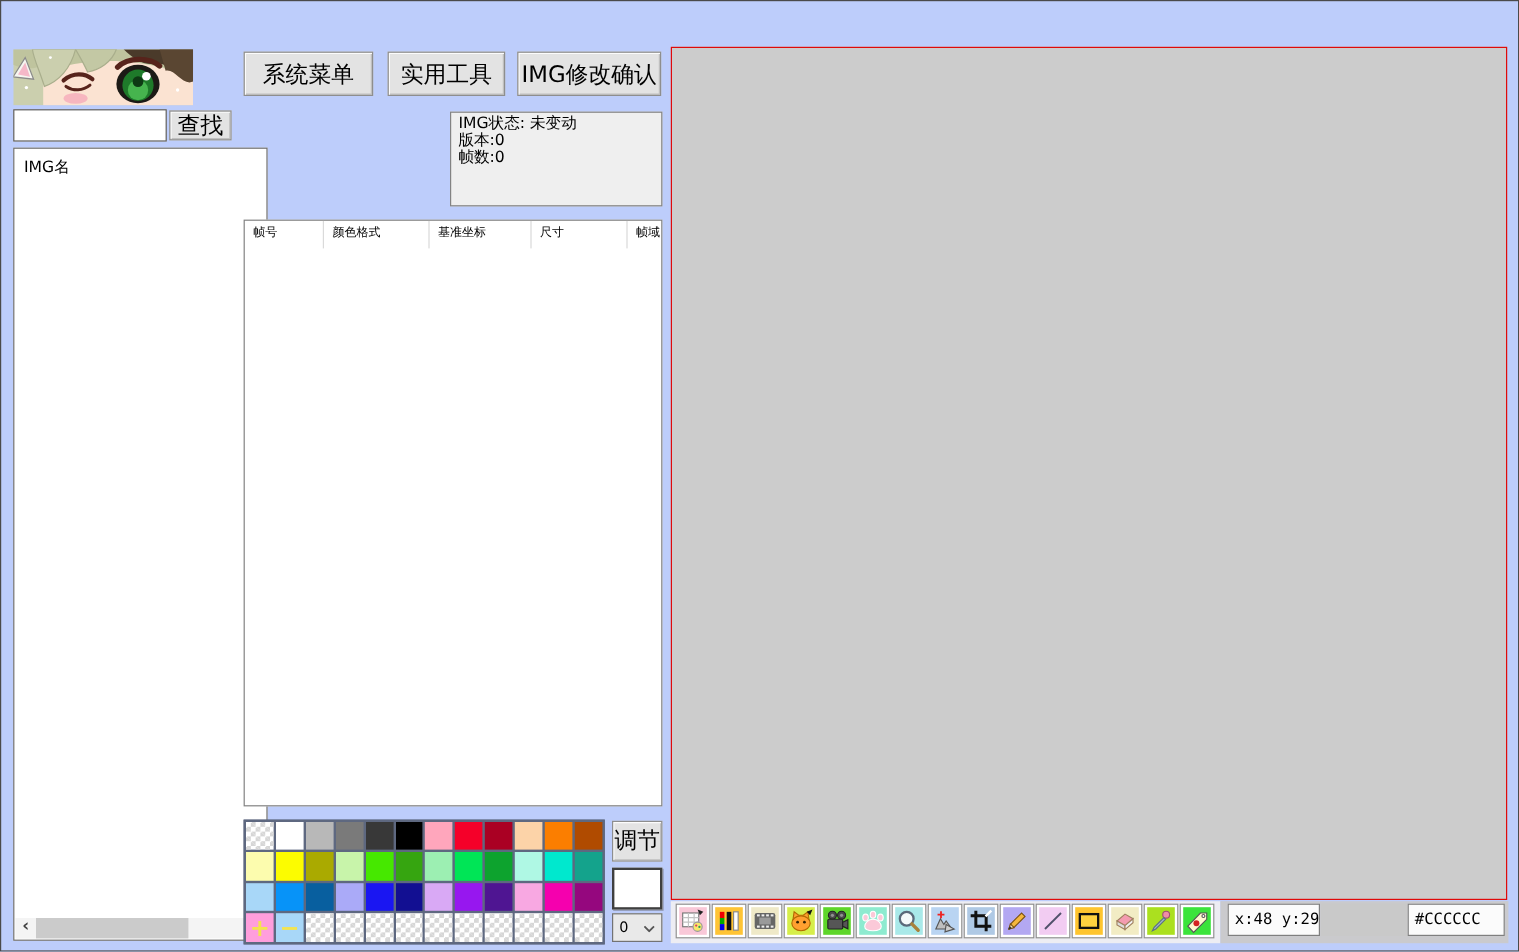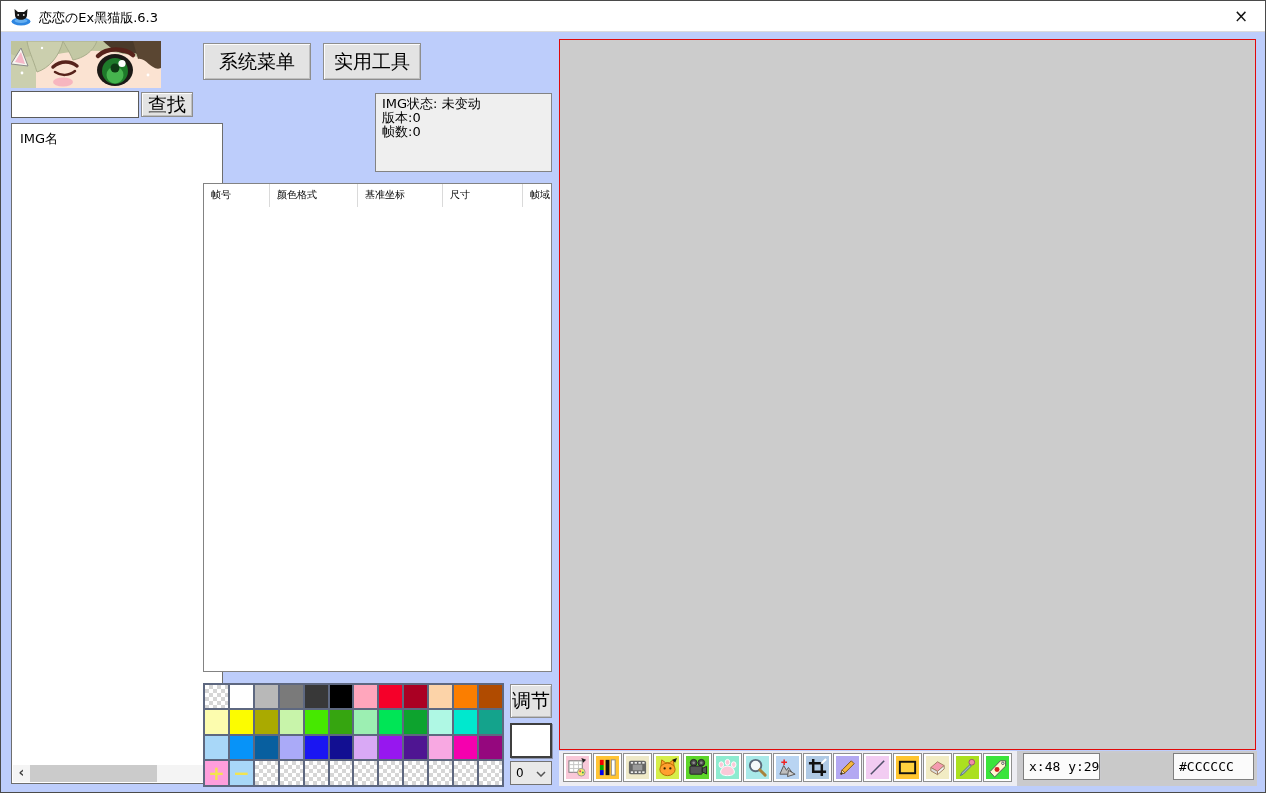--- a/index.html
+++ b/index.html
@@ -113,33 +113,20 @@
   }
   .coord-box { left:1022px; width:77px; }
   .spacer-panel { position:absolute; left:1100px; top:752px; width:72px; height:27px; background:#C9C9C9; }
   .hex-box { left:1172px; width:81px; }
 </style>
 </head>
 <body>
 
 <div id="window">
 
-  <div class="titlebar">
-    <span class="app-icon">
-      <svg viewBox="0 0 22 20">
-        <ellipse cx="11" cy="15.5" rx="9.5" ry="4" fill="#2E86E0"></ellipse>
-        <ellipse cx="11" cy="14.8" rx="6.5" ry="2.2" fill="#66AFF0"></ellipse>
-        <path d="M4.5 3 L8 6 H14 L17.5 3 L17 9 C17 12.2 14.5 13.8 11 13.8 C7.5 13.8 5 12.2 5 9 Z" fill="#141414"></path>
-        <circle cx="8.2" cy="9" r="0.9" fill="#e8e8e8"></circle>
-          <circle cx="13.8" cy="9" r="0.9" fill="#e8e8e8"></circle>
-      </svg>
-    </span>
-    <span class="title-text">恋恋のEx黑猫版.6.3</span>
-    <span class="close-btn">×</span>
-  </div>
 
   <div class="banner">
     <svg viewBox="0 0 150 47" preserveAspectRatio="none">
       <rect width="150" height="47" fill="#CBCFAE"></rect>
       <path d="M0 0h150v12c-22 8-42-3-62 3C68 19 38 8 20 15 10 18 0 13 0 13z" fill="#BFC49E"></path>
       <path d="M25 20 C52 8 92 7 122 15 L150 22 V47 H25 Z" fill="#FBE3D2"></path>
       <path d="M92 0h58v18c-13 7-21-8-31-6-10 2-19-4-27-12z" fill="#4A3A2A"></path>
       <path d="M122 0h28v27c-9 4-15-11-23-9z" fill="#5A4632"></path>
       <path d="M16 0 L52 0 C48 16 38 27 26 31 C22 18 17 8 16 0z" fill="#CBCFAE" stroke="#A9AE8C"></path>
       <path d="M52 0 L86 0 C82 11 72 17 62 19 C58 10 54 4 52 0z" fill="#C3C8A4" stroke="#A9AE8C"></path>
@@ -167,20 +154,21 @@
     <span class="list-label">IMG名</span>
     <div class="hscroll">
       <div class="scroll-arrow left">‹</div>
       <div class="scroll-thumb"></div>
       <div class="scroll-arrow right">›</div>
     </div>
   </div>
 
   <button class="btn btn-sys">系统菜单</button>
   <button class="btn btn-util">实用工具</button>
+  <button class="btn btn-img">IMG修改确认</button>
 
 
   <div class="info-panel panel-img">
     <div>IMG状态: 未变动</div>
     <div>版本:0</div>
     <div>帧数:0</div>
   </div>
 
   <div class="frame-table">
     <div class="table-header" id="table-header">

